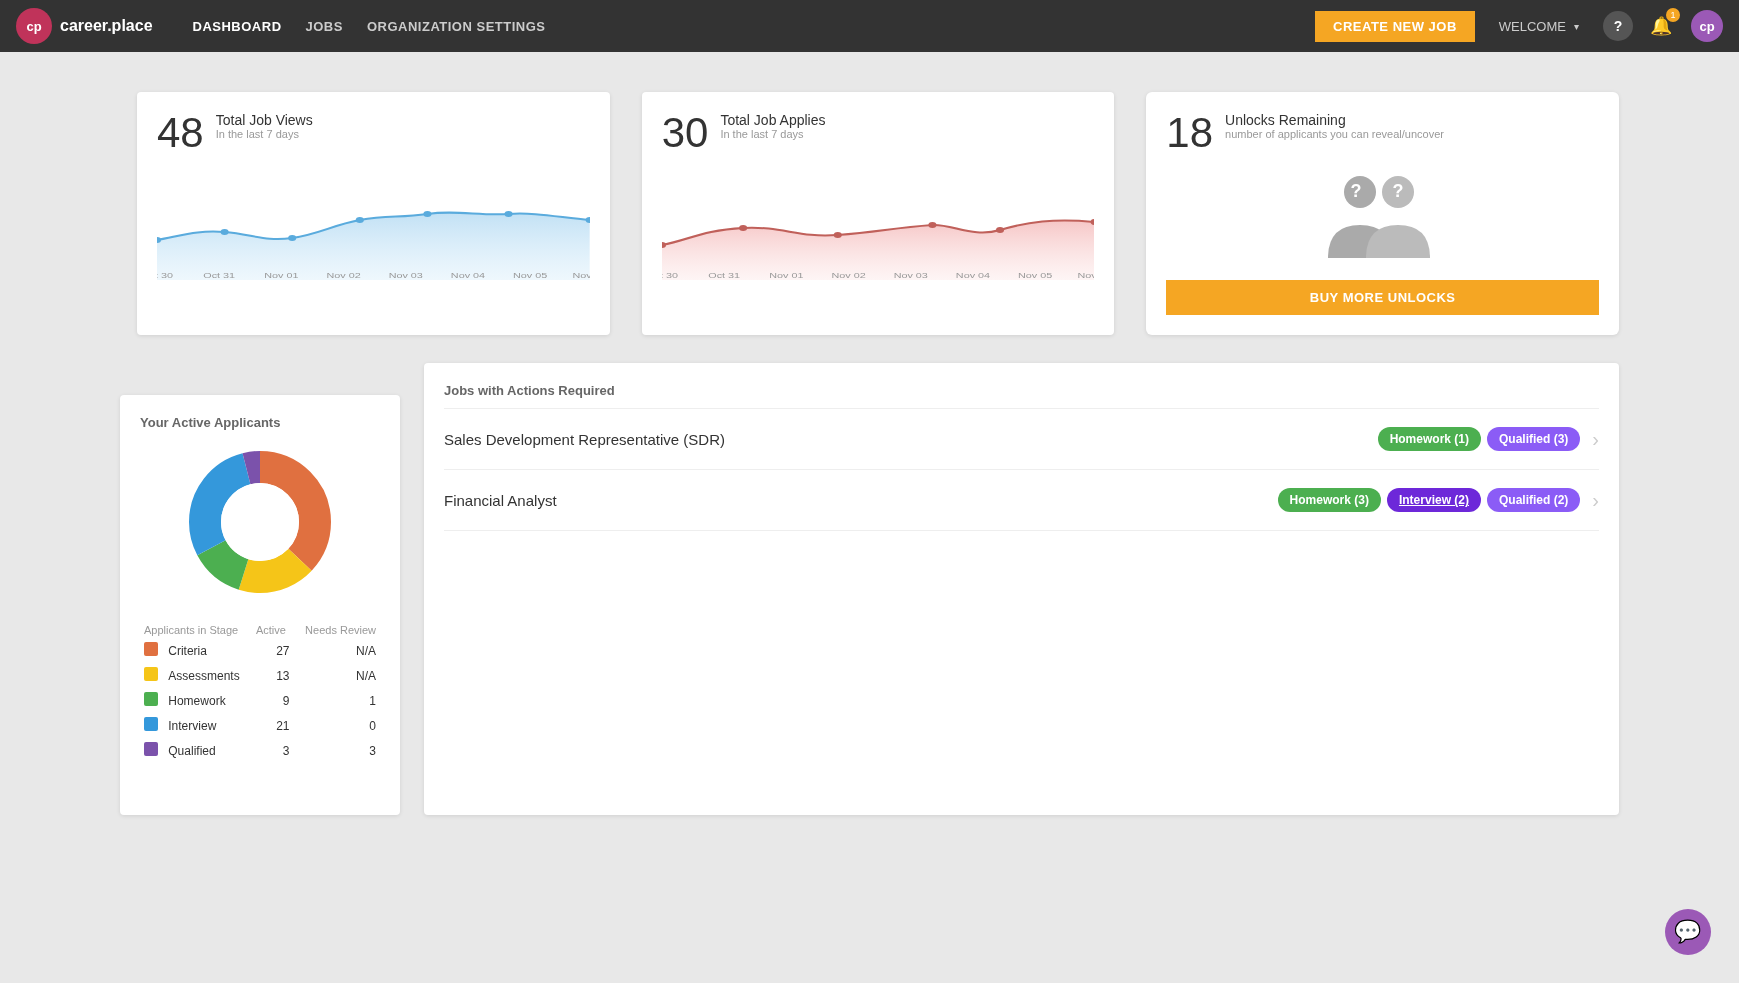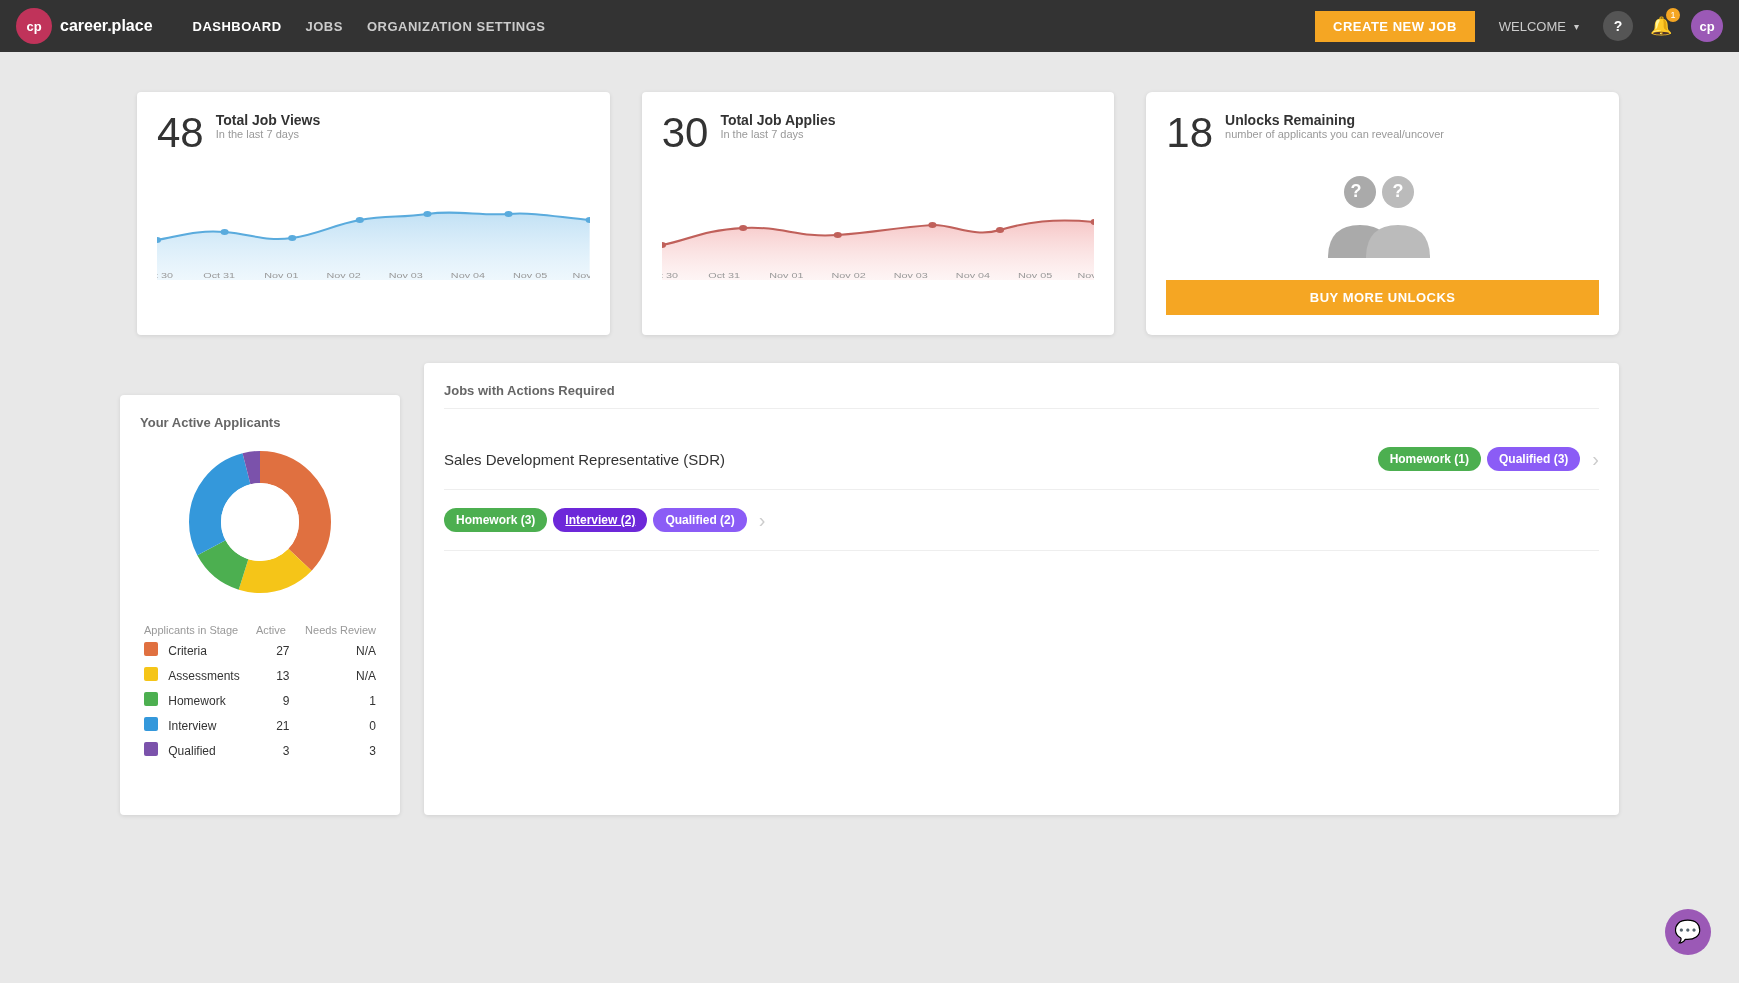--- a/index.html
+++ b/index.html
@@ -112,21 +112,21 @@
       align-items: flex-start;
       gap: 12px;
       margin-bottom: 16px;
     }
     .stat-number {
       font-size: 42px;
       font-weight: 300;
       color: #333;
       line-height: 1;
     }
-    .stat-info h3 { font-size: 14px; font-weight: bold; color: #333; }
+    .stat-info h3 { font-size: 14px; font-weight: normal; color: #333; }
     .stat-info p { font-size: 11px; color: #999; }
 
     
     .chart-area { width: 100%; height: 110px; position: relative; }
 
     
     .unlocks-card {
       flex: 1;
       border-radius: 6px;
     }
@@ -184,21 +184,20 @@
       display: inline-block;
     }
 
     .jobs-actions-card {
       flex: 1;
       min-height: 420px;
     }
     .jobs-actions-card h3 {
       font-size: 13px;
       color: #666;
-      margin-bottom: 20px;
       padding-bottom: 10px;
       border-bottom: 1px solid #eee;
     }
     .job-row {
       display: flex;
       align-items: center;
       padding: 18px 0;
       border-bottom: 1px solid #eee;
       gap: 12px;
     }
@@ -461,20 +460,21 @@
       <div id="jobs-list">
           <div class="job-row">
             <span class="job-title">Sales Development Representative (SDR)</span>
             <div class="badges">
               <span class="badge badge-green">Homework (1)</span>
               <span class="badge badge-purple">Qualified (3)</span>
             </div>
             <span class="chevron-right">›</span>
           </div>
           <div class="job-row">
+            <span class="job-title">Financial Analyst</span>
             <div class="badges">
               <span class="badge badge-green">Homework (3)</span>
               <span class="badge badge-blue">Interview (2)</span>
               <span class="badge badge-purple">Qualified (2)</span>
             </div>
             <span class="chevron-right">›</span>
           </div>
         </div>
     </div>
 

